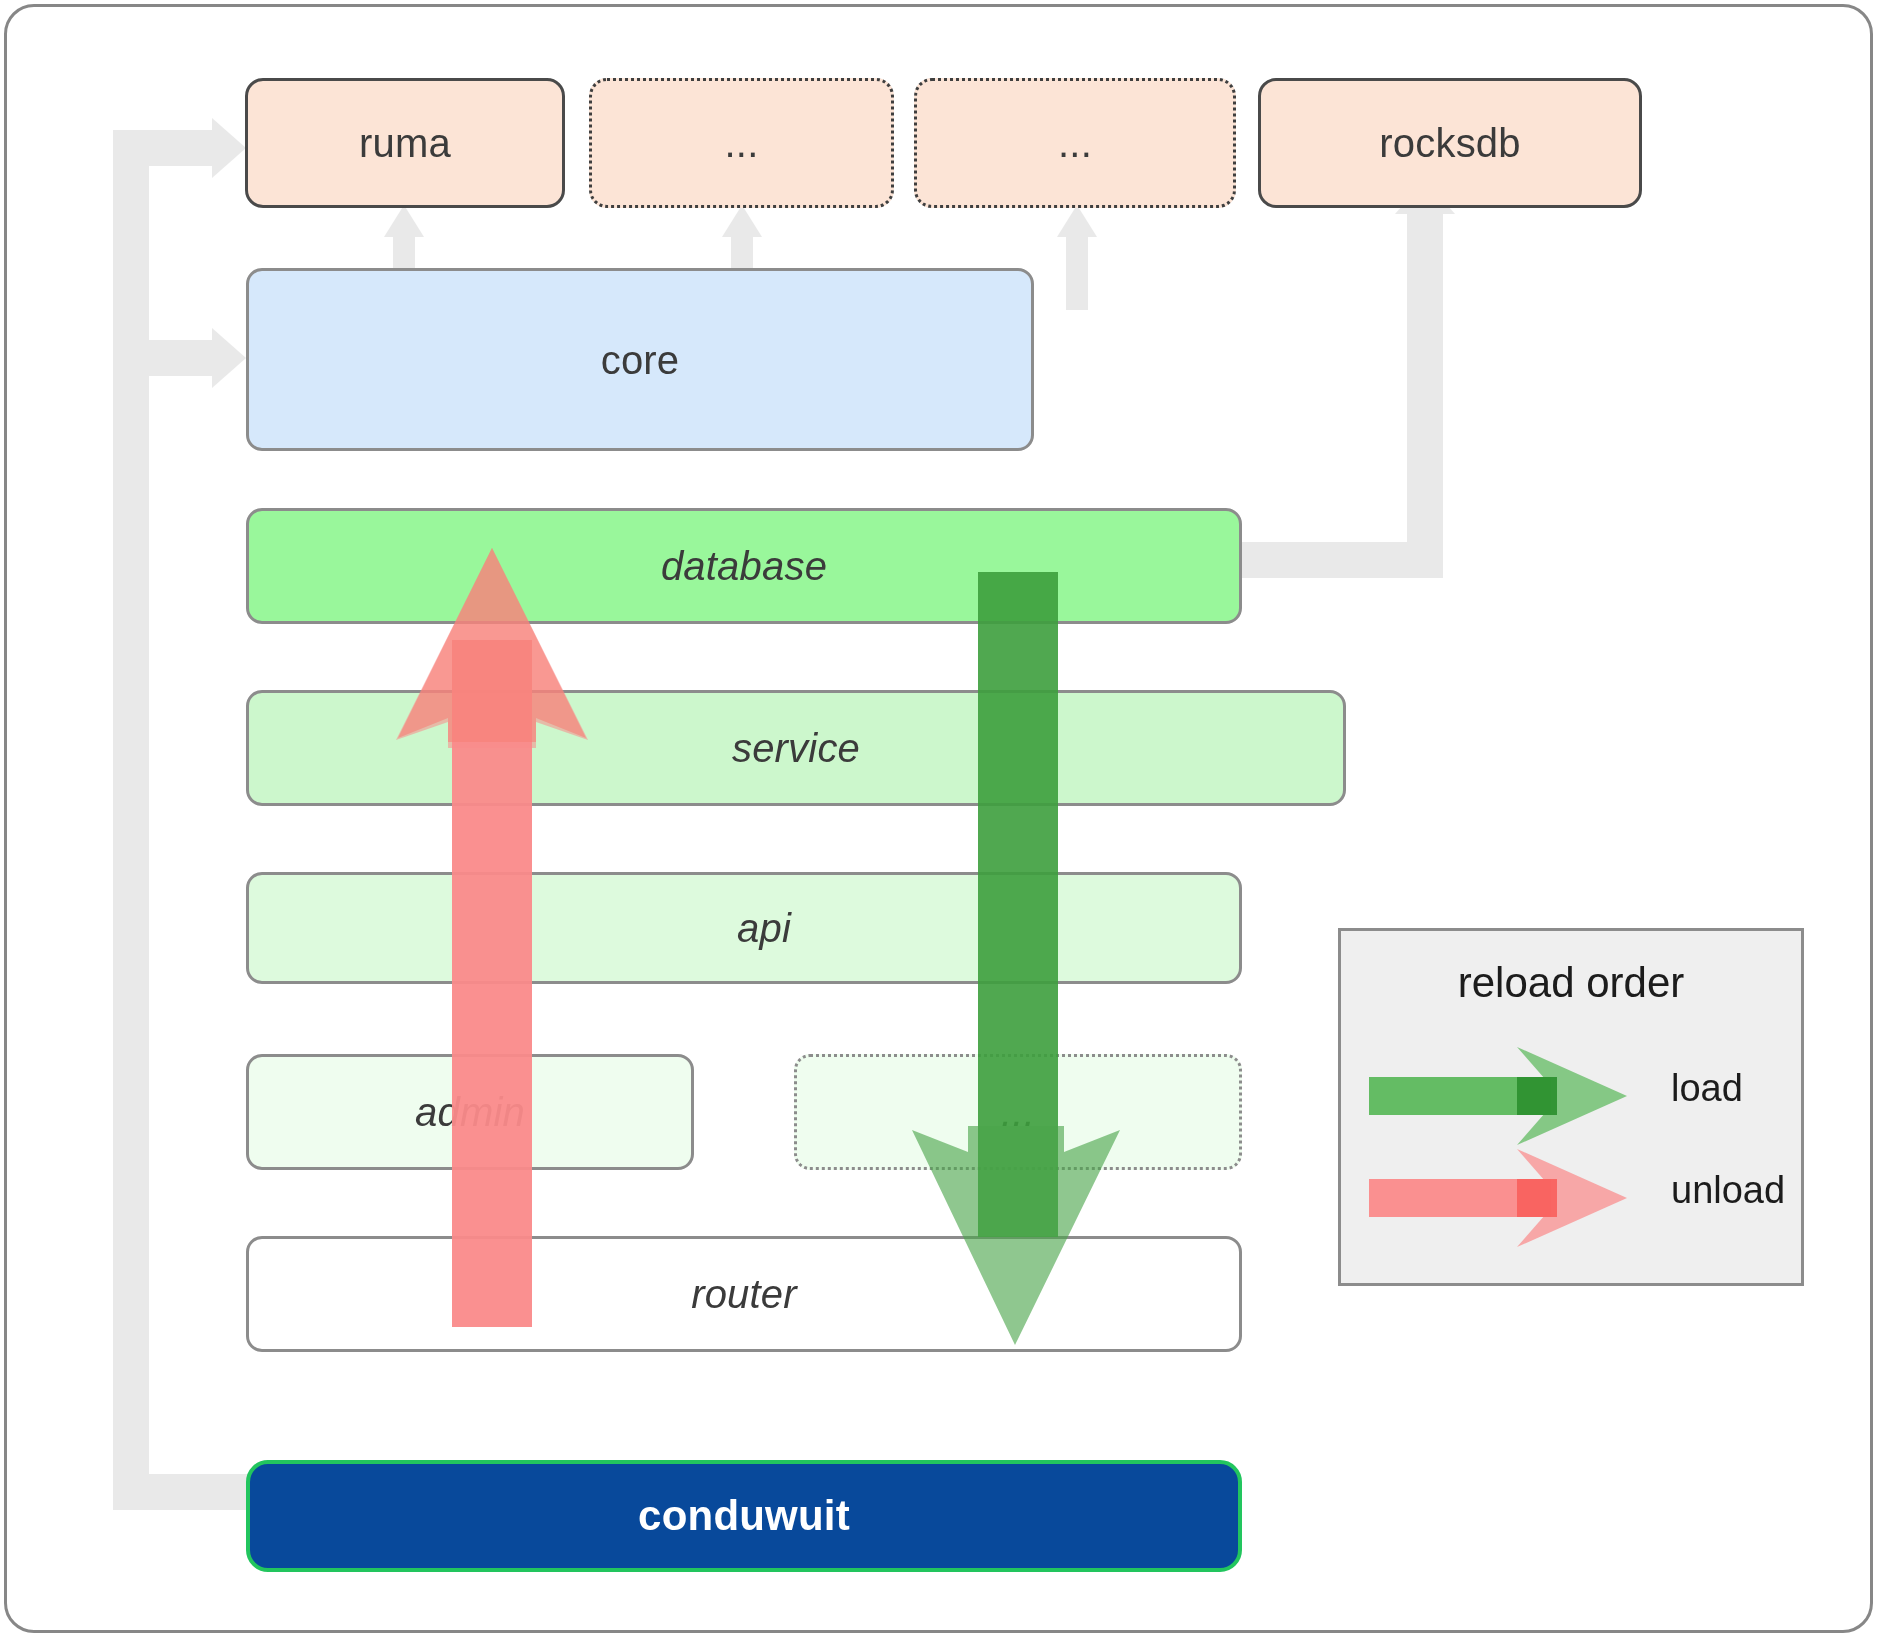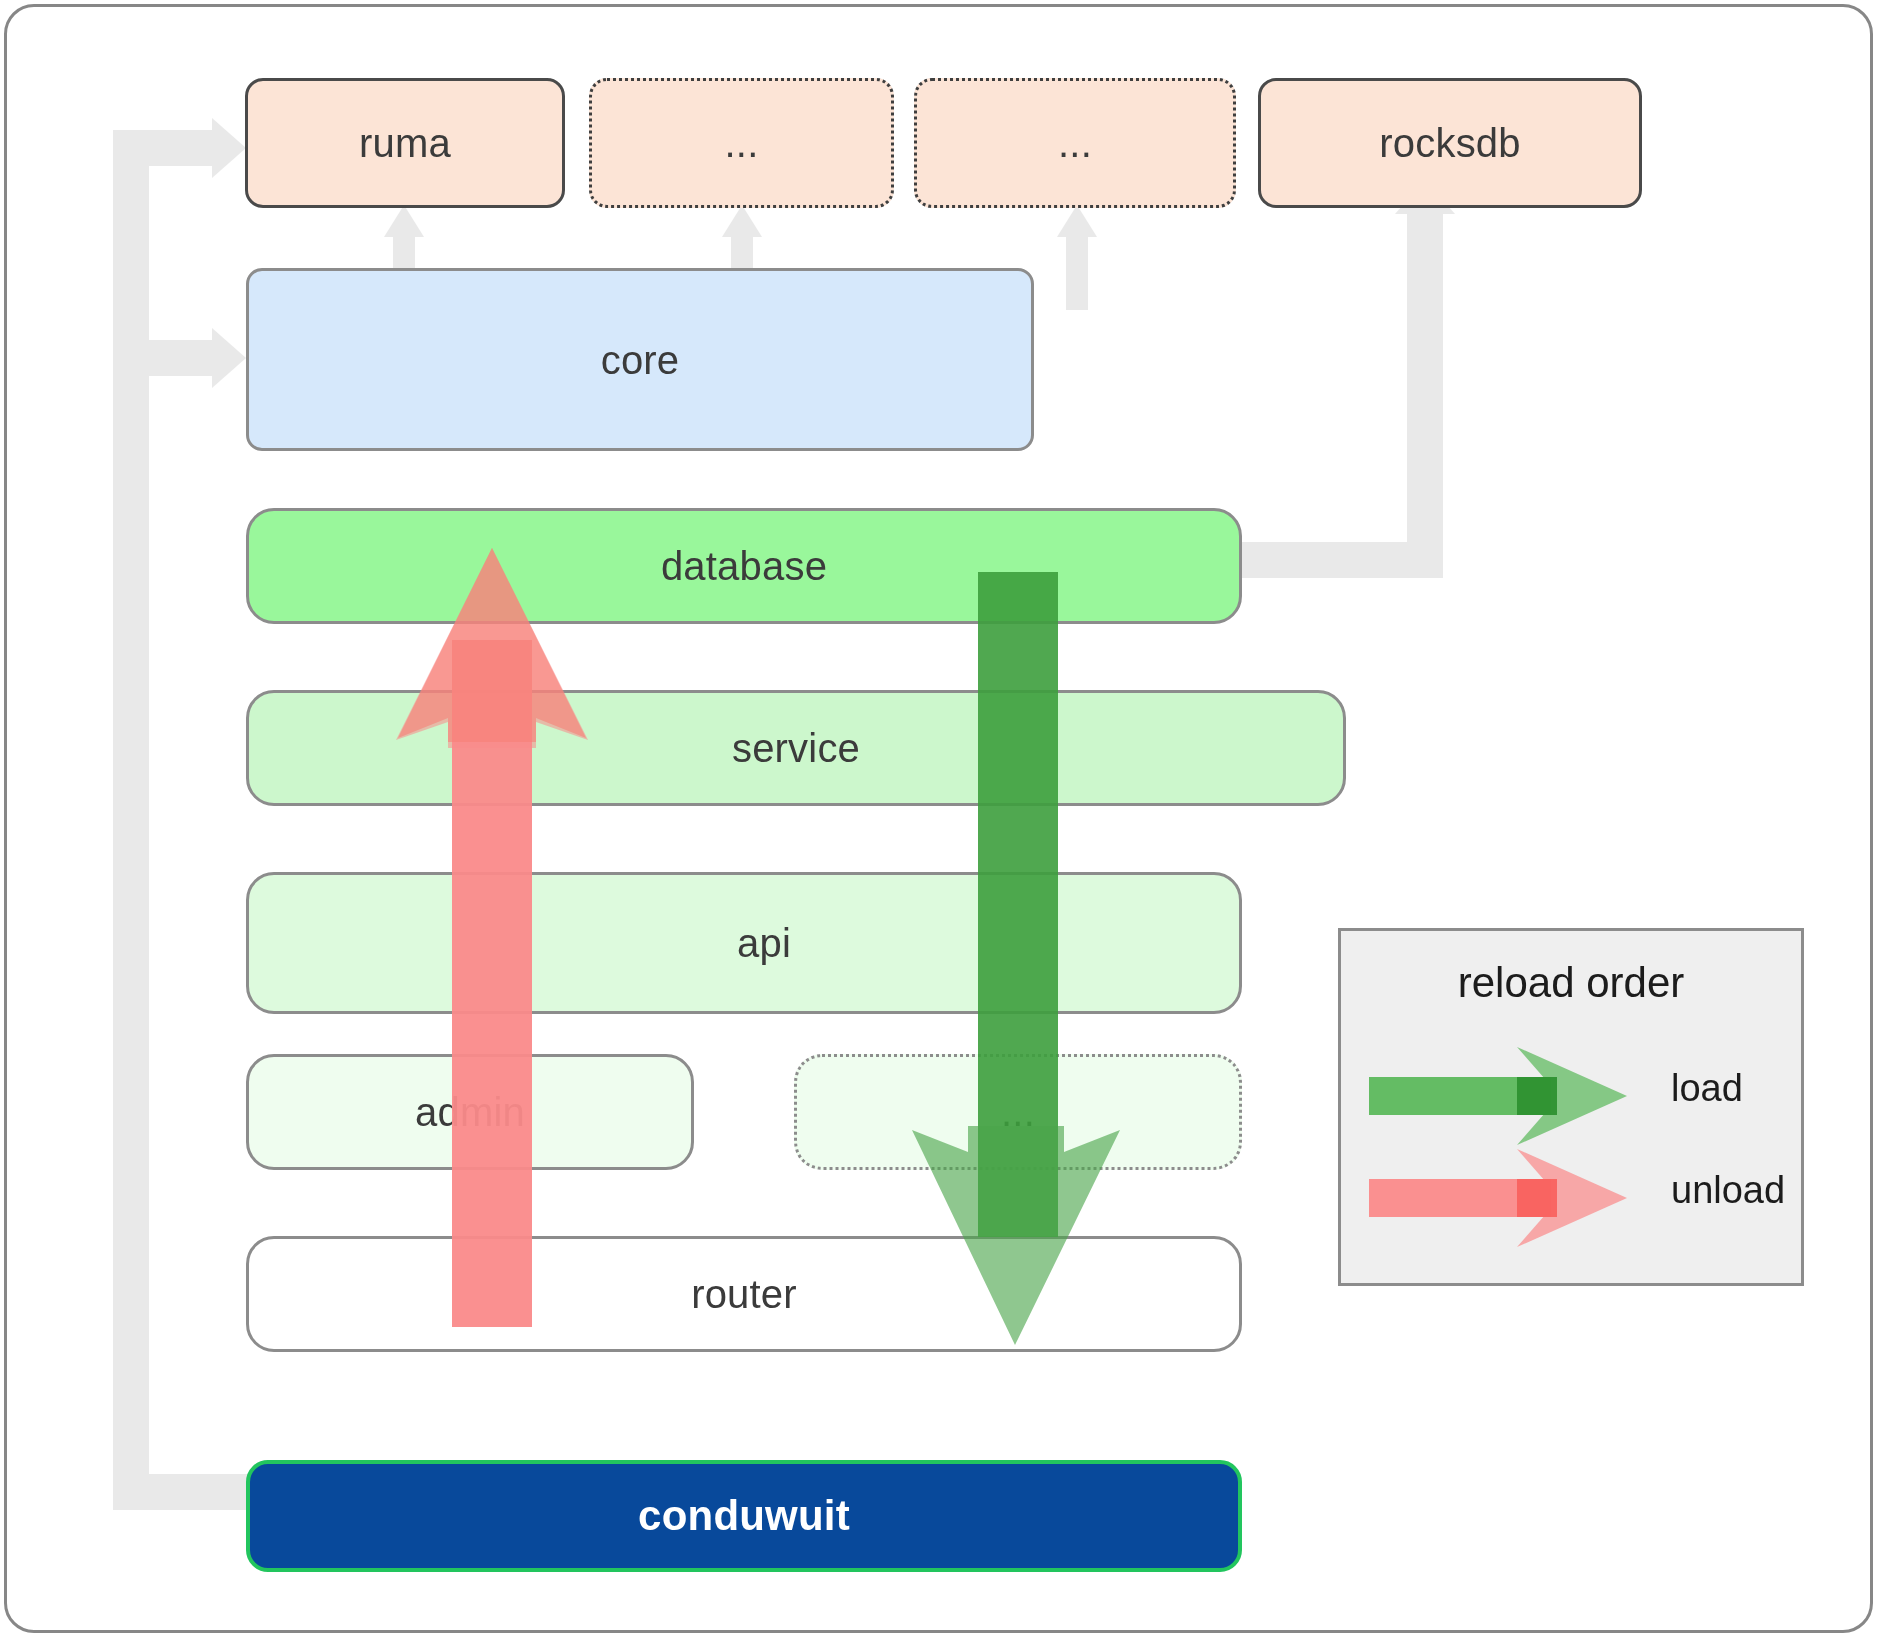--- a/index.html
+++ b/index.html
@@ -62,21 +62,22 @@
   
   .core-box {
     background: #d6e8fb;
     border: 3px solid #8c8c8c;
     border-radius: 16px;
   }
 
   
   .layer {
     border: 3px solid #8c8c8c;
-    border-radius: 28px;
+    border-radius: 16px;
+    font-style: italic;
   }
   .layer.dotted {
     border: 3px dotted #8c8c8c;
   }
 
   
   .root-box {
     background: #08499b;
     border: 4px solid #22c55e;
     border-radius: 22px;
@@ -221,21 +222,21 @@
   </div>
 
   <div class="node layer" style="left:246px; top:508px; width:996px; height:116px; background:#99f79b;">
     <span class="node-label">database</span>
   </div>
 
   <div class="node layer" style="left:246px; top:690px; width:1100px; height:116px; background:#ccf7cc;">
     <span class="node-label">service</span>
   </div>
 
-  <div class="node layer" style="left:246px; top:872px; width:996px; height:142px; background:#ddfadd;padding-left:40px;">
+  <div class="node layer" style="left:246px; top:872px; width:996px; height:112px; background:#ddfadd;padding-left:40px;">
     <span class="node-label">api</span>
   </div>
 
   <div class="node layer" style="left:246px; top:1054px; width:448px; height:116px; background:#effdef;">
     <span class="node-label">admin</span>
   </div>
 
   <div class="node layer dotted" style="left:794px; top:1054px; width:448px; height:116px; background:#effdef;">
     <span class="node-label">...</span>
   </div>

